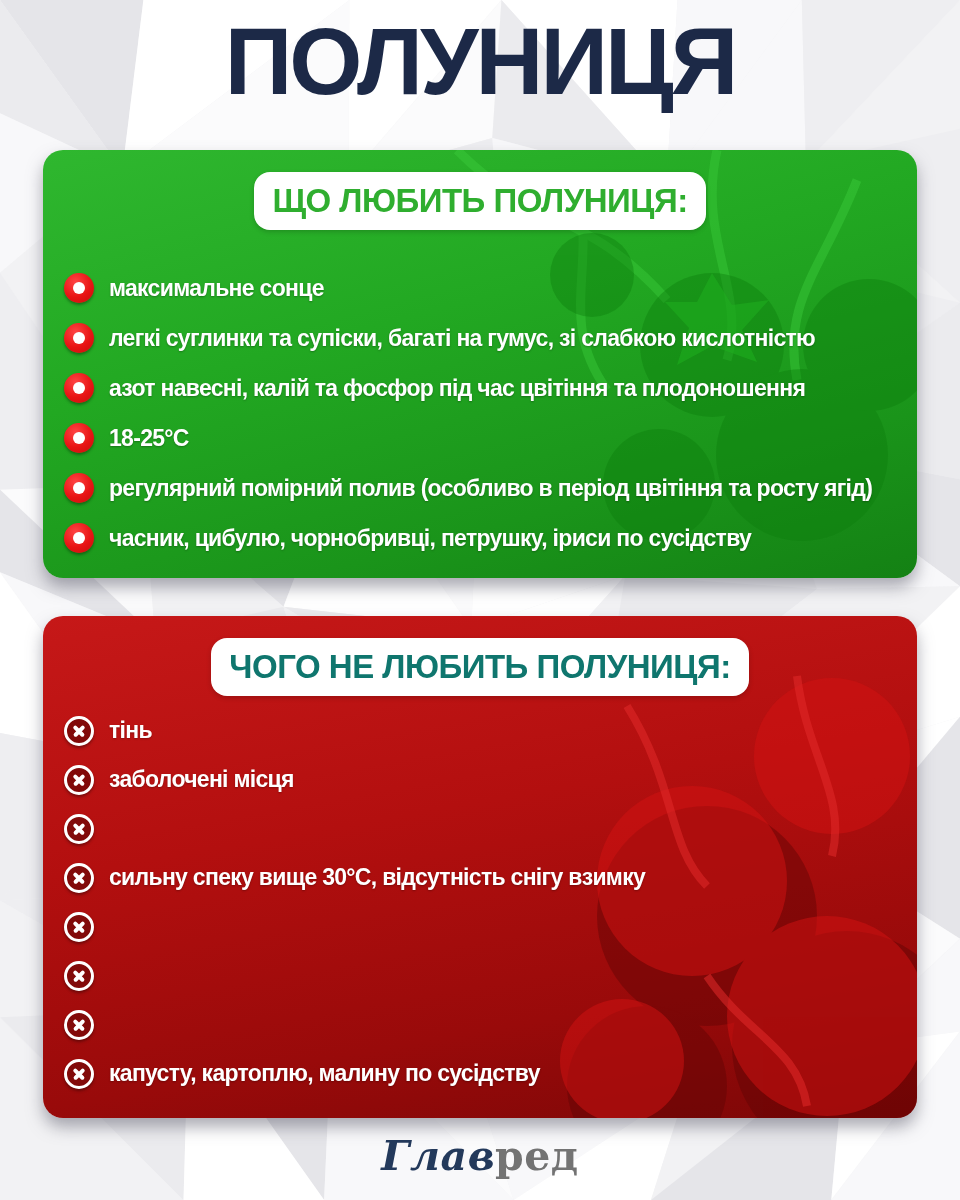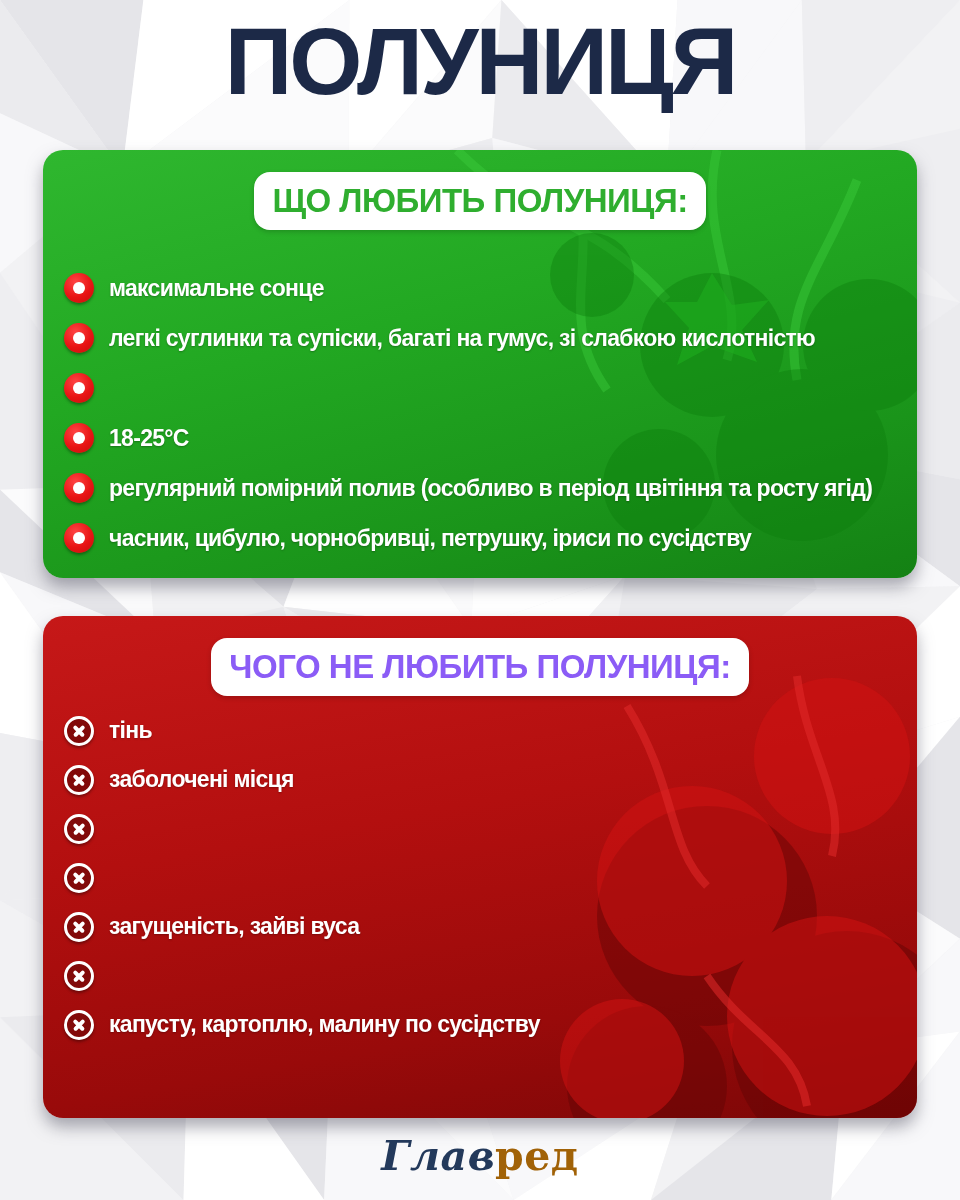--- a/index.html
+++ b/index.html
@@ -34,21 +34,21 @@
 
   .pill{
     position:relative; z-index:2;
     display:block; width:max-content; margin:22px auto 0;
     background:#ffffff; border-radius:16px;
     padding:10px 18px;
     font-size:33px; font-weight:bold; letter-spacing:-0.5px;
     box-shadow:0 2px 5px rgba(0,0,0,.18);
   }
   .pill.green-text{color:#2fae2f;}
-  .pill.red-text{color:#8b5cf6;}
+  .pill.red-text{color:#0f766e;}
 
   ul.items{
     position:relative; z-index:2; list-style:none;
     margin:0; padding:0 14px 0 21px;
   }
   .panel.green ul.items{margin-top:33px;}
   .panel.red  ul.items{margin-top:10px;}
   .panel.green li{height:50px;}
   .panel.red  li{height:49px;}
   li.row{display:flex; align-items:center; gap:15px;}
@@ -78,21 +78,21 @@
     transform:translate(-50%,-50%) rotate(45deg);
   }
   .x-icon::after{transform:translate(-50%,-50%) rotate(-45deg);}
 
   .brand{
     position:absolute; z-index:1; left:0; top:1132px; width:100%;
     text-align:center; font-family:"DejaVu Serif", serif;
     font-size:41px; font-weight:bold; letter-spacing:0.5px;
   }
   .brand .navy{color:#23395b;font-style:italic;}
-  .brand .orange{color:#a16207;}
+  .brand .orange{color:#737373;}
 </style>
 </head>
 <body>
 
 <div class="canvas">
 
   <svg class="bg-pattern" id="bgpat" viewBox="0 0 960 1200" preserveAspectRatio="none">
       <polygon points="0.0,0.0 143.4,0.0 122.4,170.3" fill="#e5e5e9"></polygon>
       <polygon points="0.0,0.0 122.4,170.3 0.0,113.2" fill="#ebebee"></polygon>
       <polygon points="143.4,0.0 349.4,0.0 122.4,170.3" fill="#ffffff"></polygon>
@@ -225,20 +225,21 @@
       <li class="row">
         <span class="dot-icon">
             <span class="inner"></span>
           </span>
         <span class="item-text">легкі суглинки та супіски, багаті на гумус, зі слабкою кислотністю</span>
       </li>
       <li class="row">
         <span class="dot-icon">
             <span class="inner"></span>
           </span>
+        <span class="item-text">азот навесні, калій та фосфор під час цвітіння та плодоношення</span>
       </li>
       <li class="row">
         <span class="dot-icon">
             <span class="inner"></span>
           </span>
         <span class="item-text">18-25°C</span>
       </li>
       <li class="row">
         <span class="dot-icon">
             <span class="inner"></span>
@@ -283,24 +284,27 @@
       </li>
       <li class="row">
         <span class="x-icon"></span>
         <span class="item-text">заболочені місця</span>
       </li>
       <li class="row">
         <span class="x-icon"></span>
       </li>
       <li class="row">
         <span class="x-icon"></span>
-      </li>
-      <li class="row">
-        <span class="x-icon"></span>
-        <span class="item-text">загущеність, зайві вуса</span>
+        <span class="item-text">сильну спеку вище 30°C, відсутність снігу взимку</span>
+      </li>
+      <li class="row">
+        <span class="x-icon"></span>
+      </li>
+      <li class="row">
+        <span class="x-icon"></span>
       </li>
       <li class="row">
         <span class="x-icon"></span>
       </li>
       <li class="row">
         <span class="x-icon"></span>
         <span class="item-text">капусту, картоплю, малину по сусідству</span>
       </li>
     </ul>
   </section>

